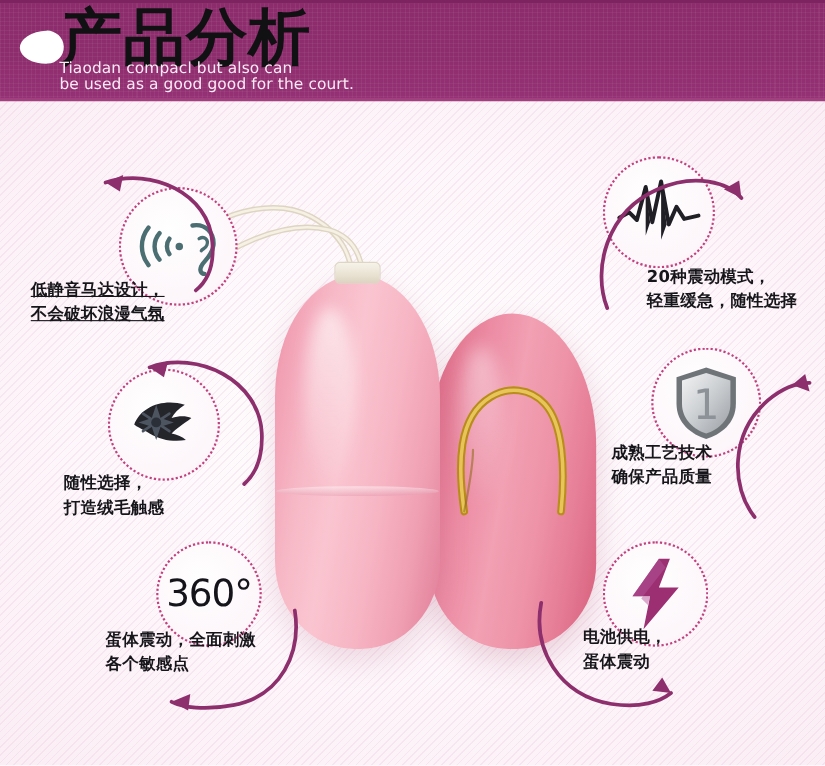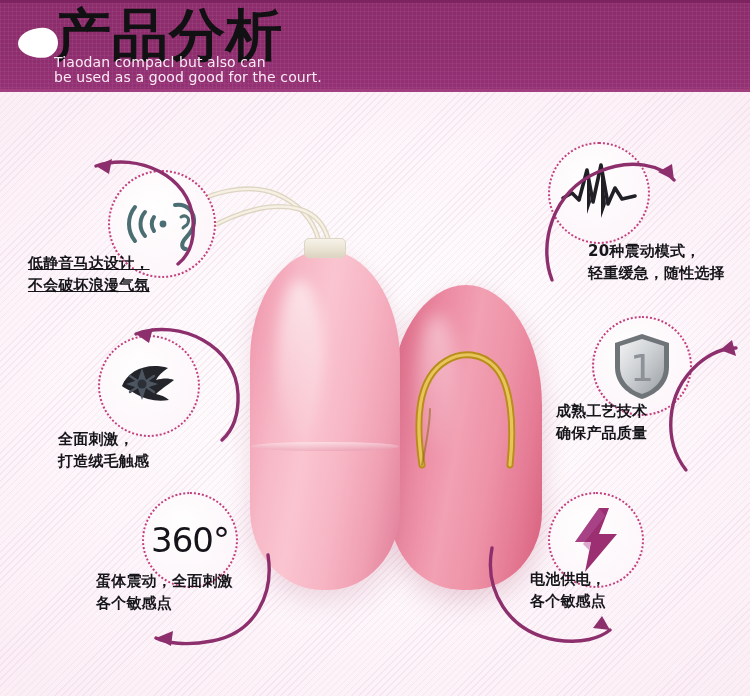--- a/index.html
+++ b/index.html
@@ -201,21 +201,21 @@
           <line x1="16" y1="20" x2="40" y2="36"></line>
           <line x1="40" y1="20" x2="16" y2="36"></line>
         </g>
         <circle cx="28" cy="28" r="4.5" fill="#2b2f37"></circle>
       </svg>
     </div>
     <svg class="arrow" style="left:118px;top:318px;width:140px;height:130px;" viewBox="0 0 140 130">
       <path d="M18 16 C62 0, 118 28, 120 76 C121 100, 113 114, 104 122" fill="none" stroke="#8e2f6d" stroke-width="3.4" stroke-linecap="round"></path>
       <path d="M18 16 L35 10 L31 25 Z" fill="#8e2f6d"></path>
     </svg>
-    <div class="flabel" style="left:58px;top:428px;width:200px;">全面刺激，
+    <div class="flabel" style="left:58px;top:428px;width:200px;">随性选择，
 打造绒毛触感</div>
   </div>
 
   <div class="feature">
     <div class="fcircle" style="left:142px;top:492px;width:96px;height:96px;">
       <span class="deg360">360°</span>
     </div>
     <svg class="arrow" style="left:138px;top:545px;width:140px;height:110px;" viewBox="0 0 140 110">
       <path d="M130 10 C136 48, 118 88, 74 96 C48 101, 28 98, 18 93" fill="none" stroke="#8e2f6d" stroke-width="3.4" stroke-linecap="round"></path>
       <path d="M18 93 L35 86 L33 101 Z" fill="#8e2f6d"></path>
@@ -268,16 +268,16 @@
       <svg width="54" height="68" viewBox="0 0 54 68">
         <path d="M30 2 L6 36 L22 36 L16 66 L48 28 L30 28 L40 2 Z" fill="#9b2f72"></path>
         <path d="M30 2 L6 36 L22 36 L20 44 L14 38 L36 10 Z" fill="#b5559b" opacity=".5"></path>
       </svg>
     </div>
     <svg class="arrow" style="left:486px;top:538px;width:140px;height:120px;" viewBox="0 0 140 120">
       <path d="M6 10 C-2 52, 22 94, 70 102 C96 106, 114 100, 124 92" fill="none" stroke="#8e2f6d" stroke-width="3.4" stroke-linecap="round"></path>
       <path d="M124 92 L107 90 L116 78 Z" fill="#8e2f6d"></path>
     </svg>
     <div class="flabel" style="left:530px;top:568px;width:200px;">电池供电，
-各个敏感点</div>
+蛋体震动</div>
   </div>
 
 </div>
 
 </body></html>

